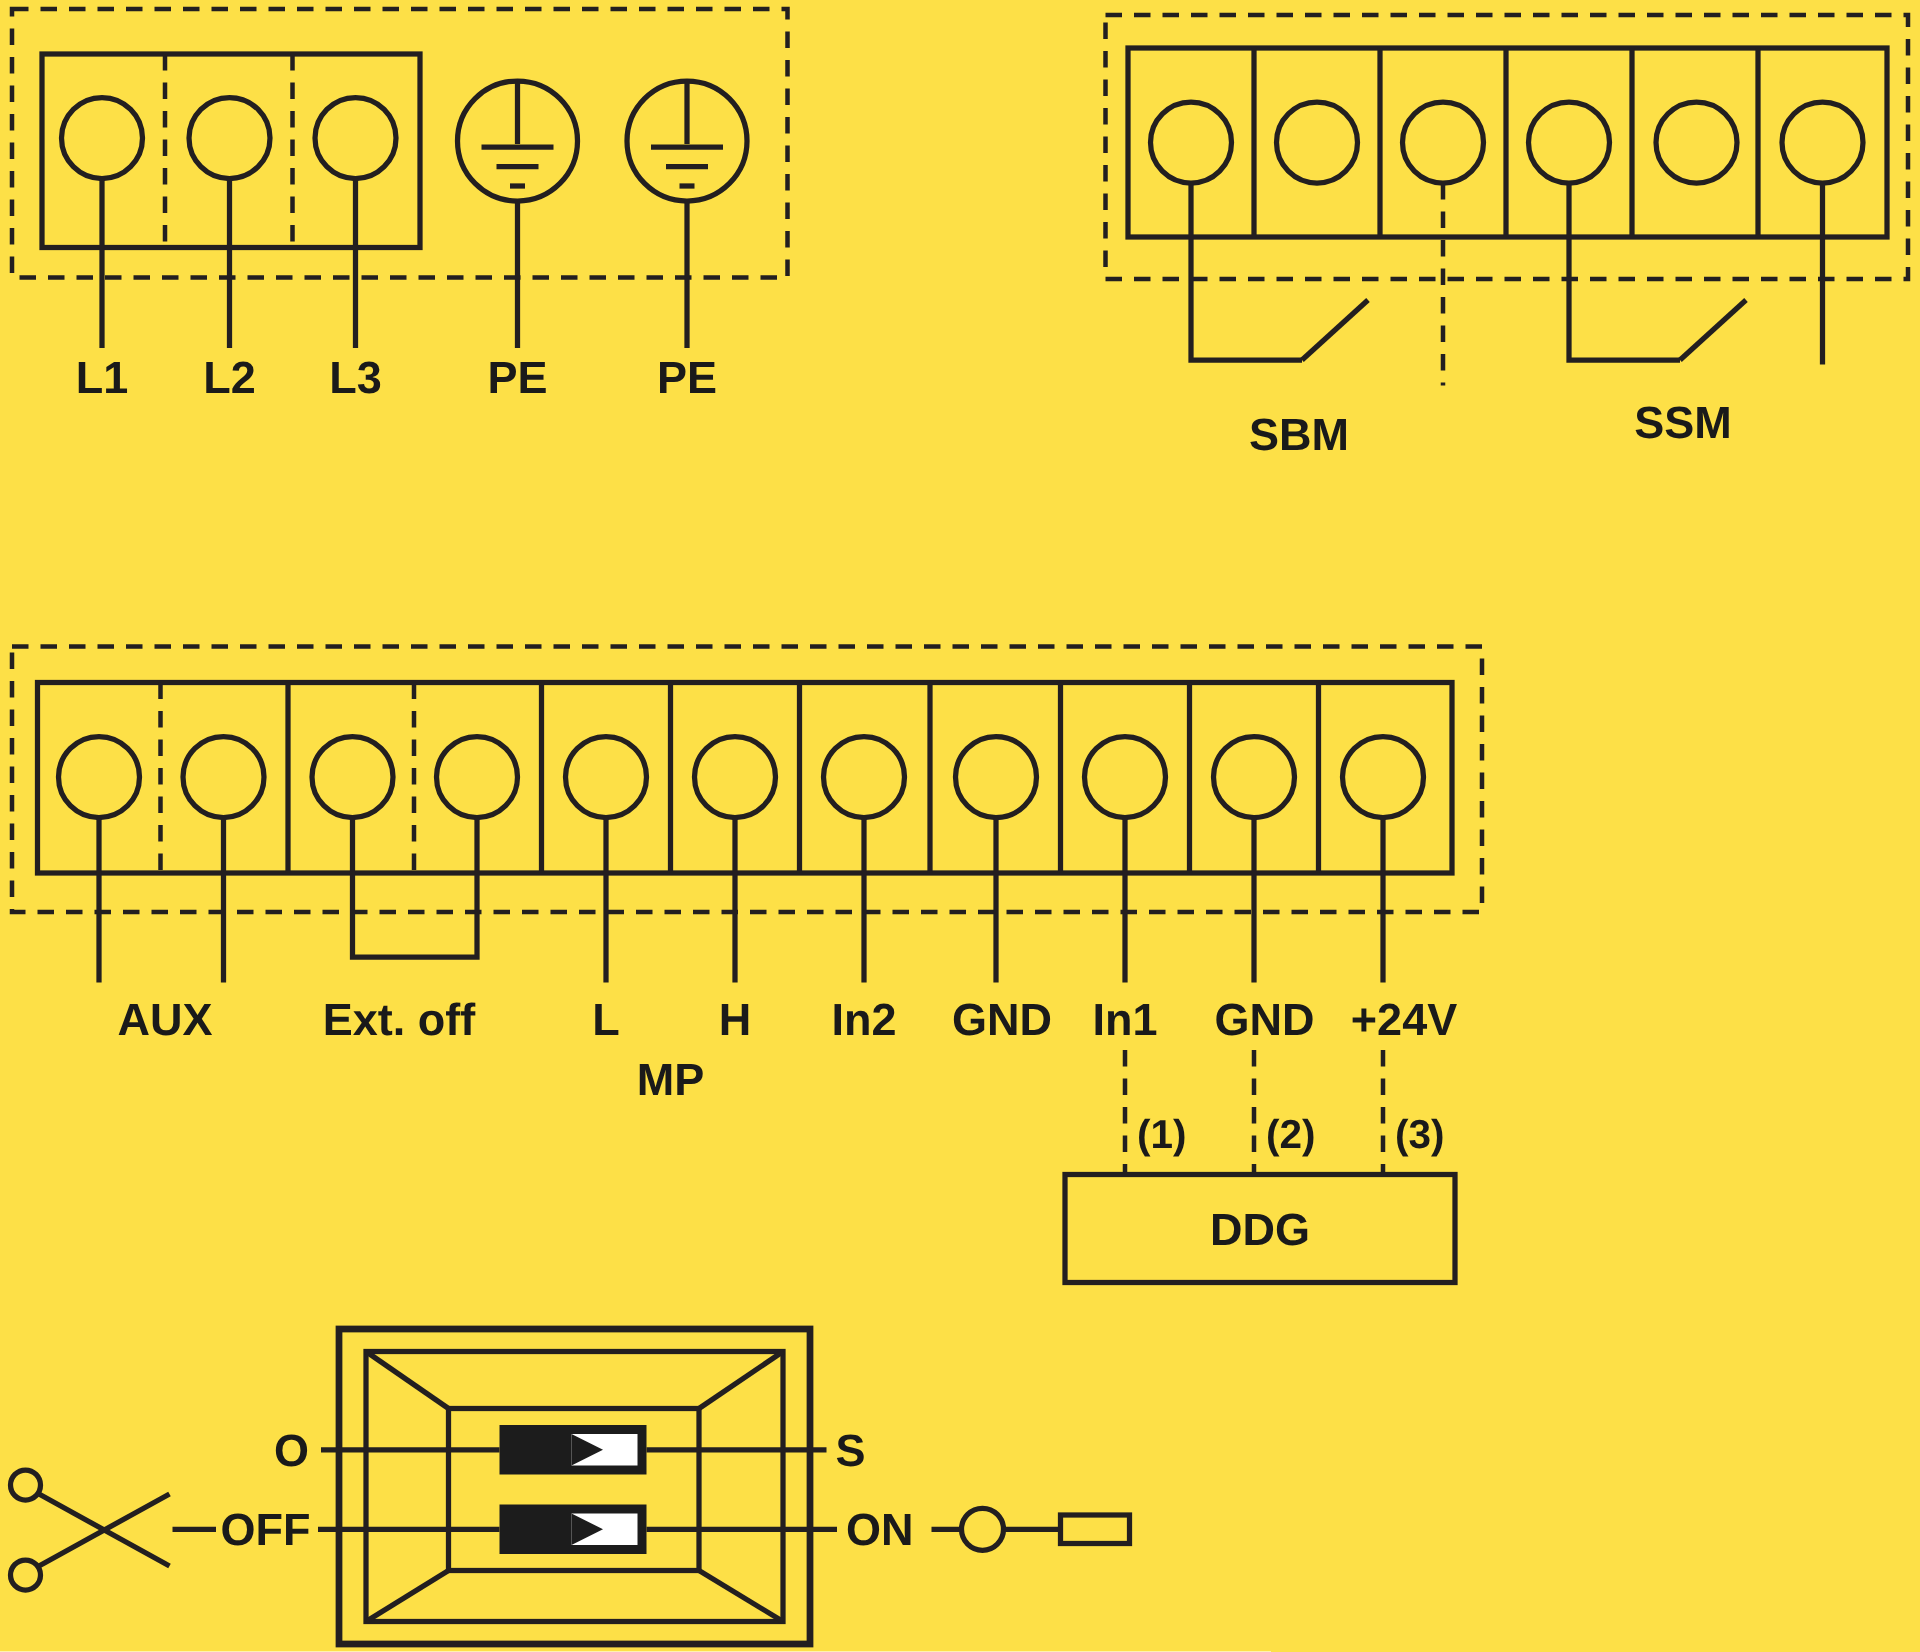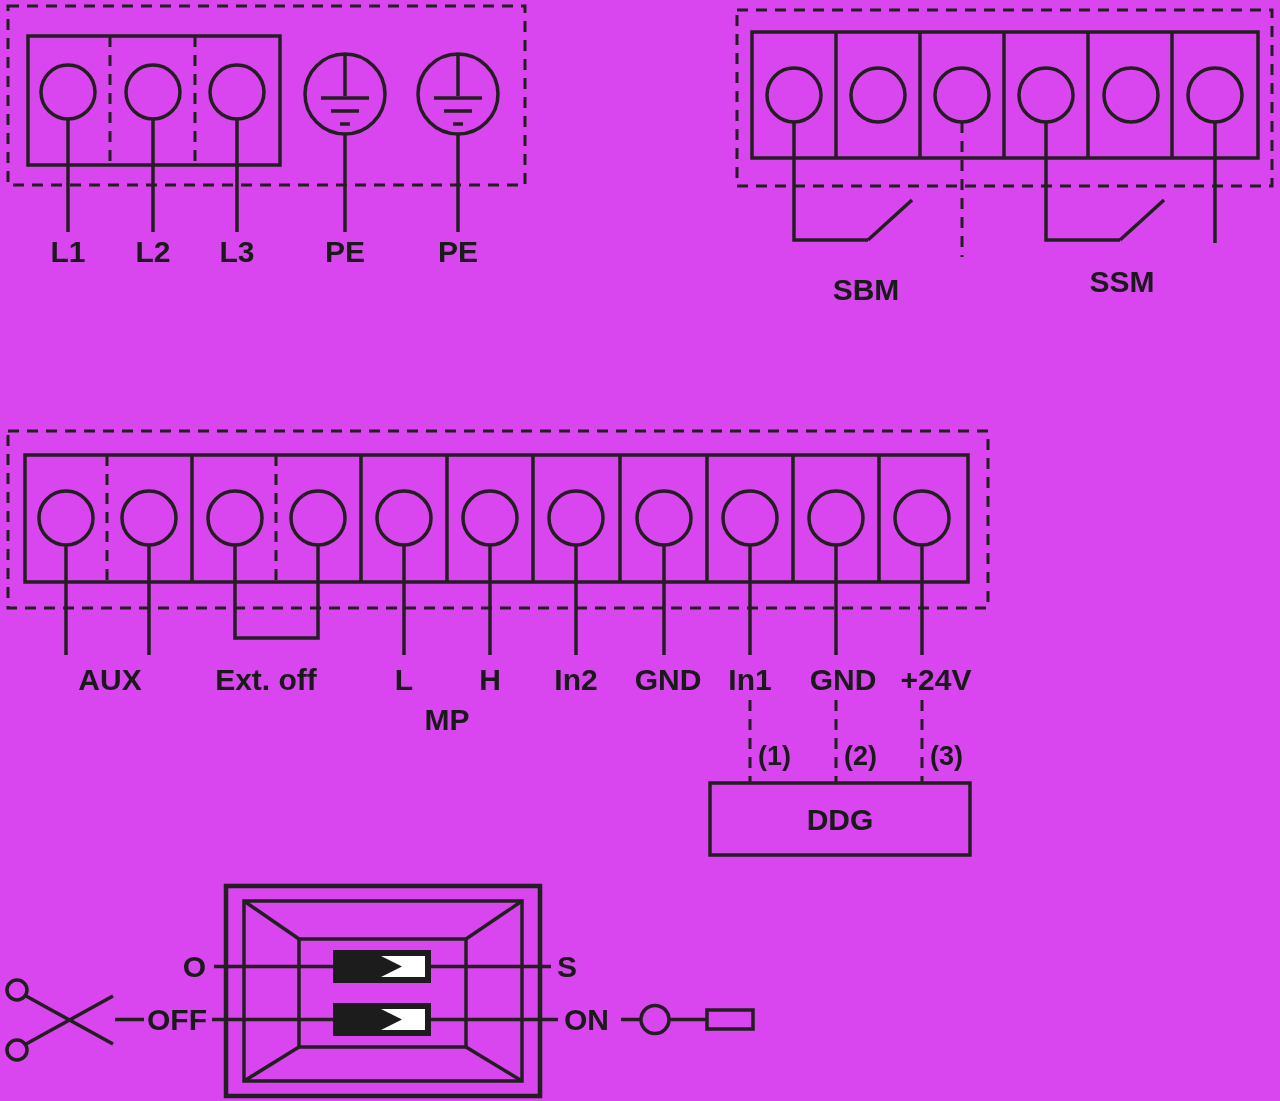--- a/index.html
+++ b/index.html
@@ -1,16 +1,16 @@
 <!DOCTYPE html>
 <html><head>
 <meta charset="utf-8">
 <style>
   html,body{margin:0;padding:0;background:#ffffff;}
-  .stage{position:relative;width:1280px;height:1101px;background:#d946ef;overflow:hidden;}
+  .stage{position:relative;width:1280px;height:1101px;background:#fde047;overflow:hidden;}
   svg text{font-family:"Liberation Sans","DejaVu Sans",sans-serif;font-weight:600;fill:#1a1a1a;}
   .lbl{font-size:30px;}
   .lbl-sm{font-size:27px;}
   .ln{stroke:#231f20;stroke-width:3.5;fill:none;stroke-linecap:butt;}
   .lnd{stroke:#231f20;stroke-width:3;fill:none;stroke-dasharray:11 8;}
   .bx{stroke:#231f20;stroke-width:3.5;fill:none;}
   .bx-thick{stroke:#231f20;stroke-width:4.5;fill:none;}
   .bxd{stroke:#231f20;stroke-width:3;fill:none;stroke-dasharray:11 8;}
   .tc{stroke:#231f20;stroke-width:3.5;fill:none;}
   .sw-body{fill:#1c1c1c;stroke:none;}

